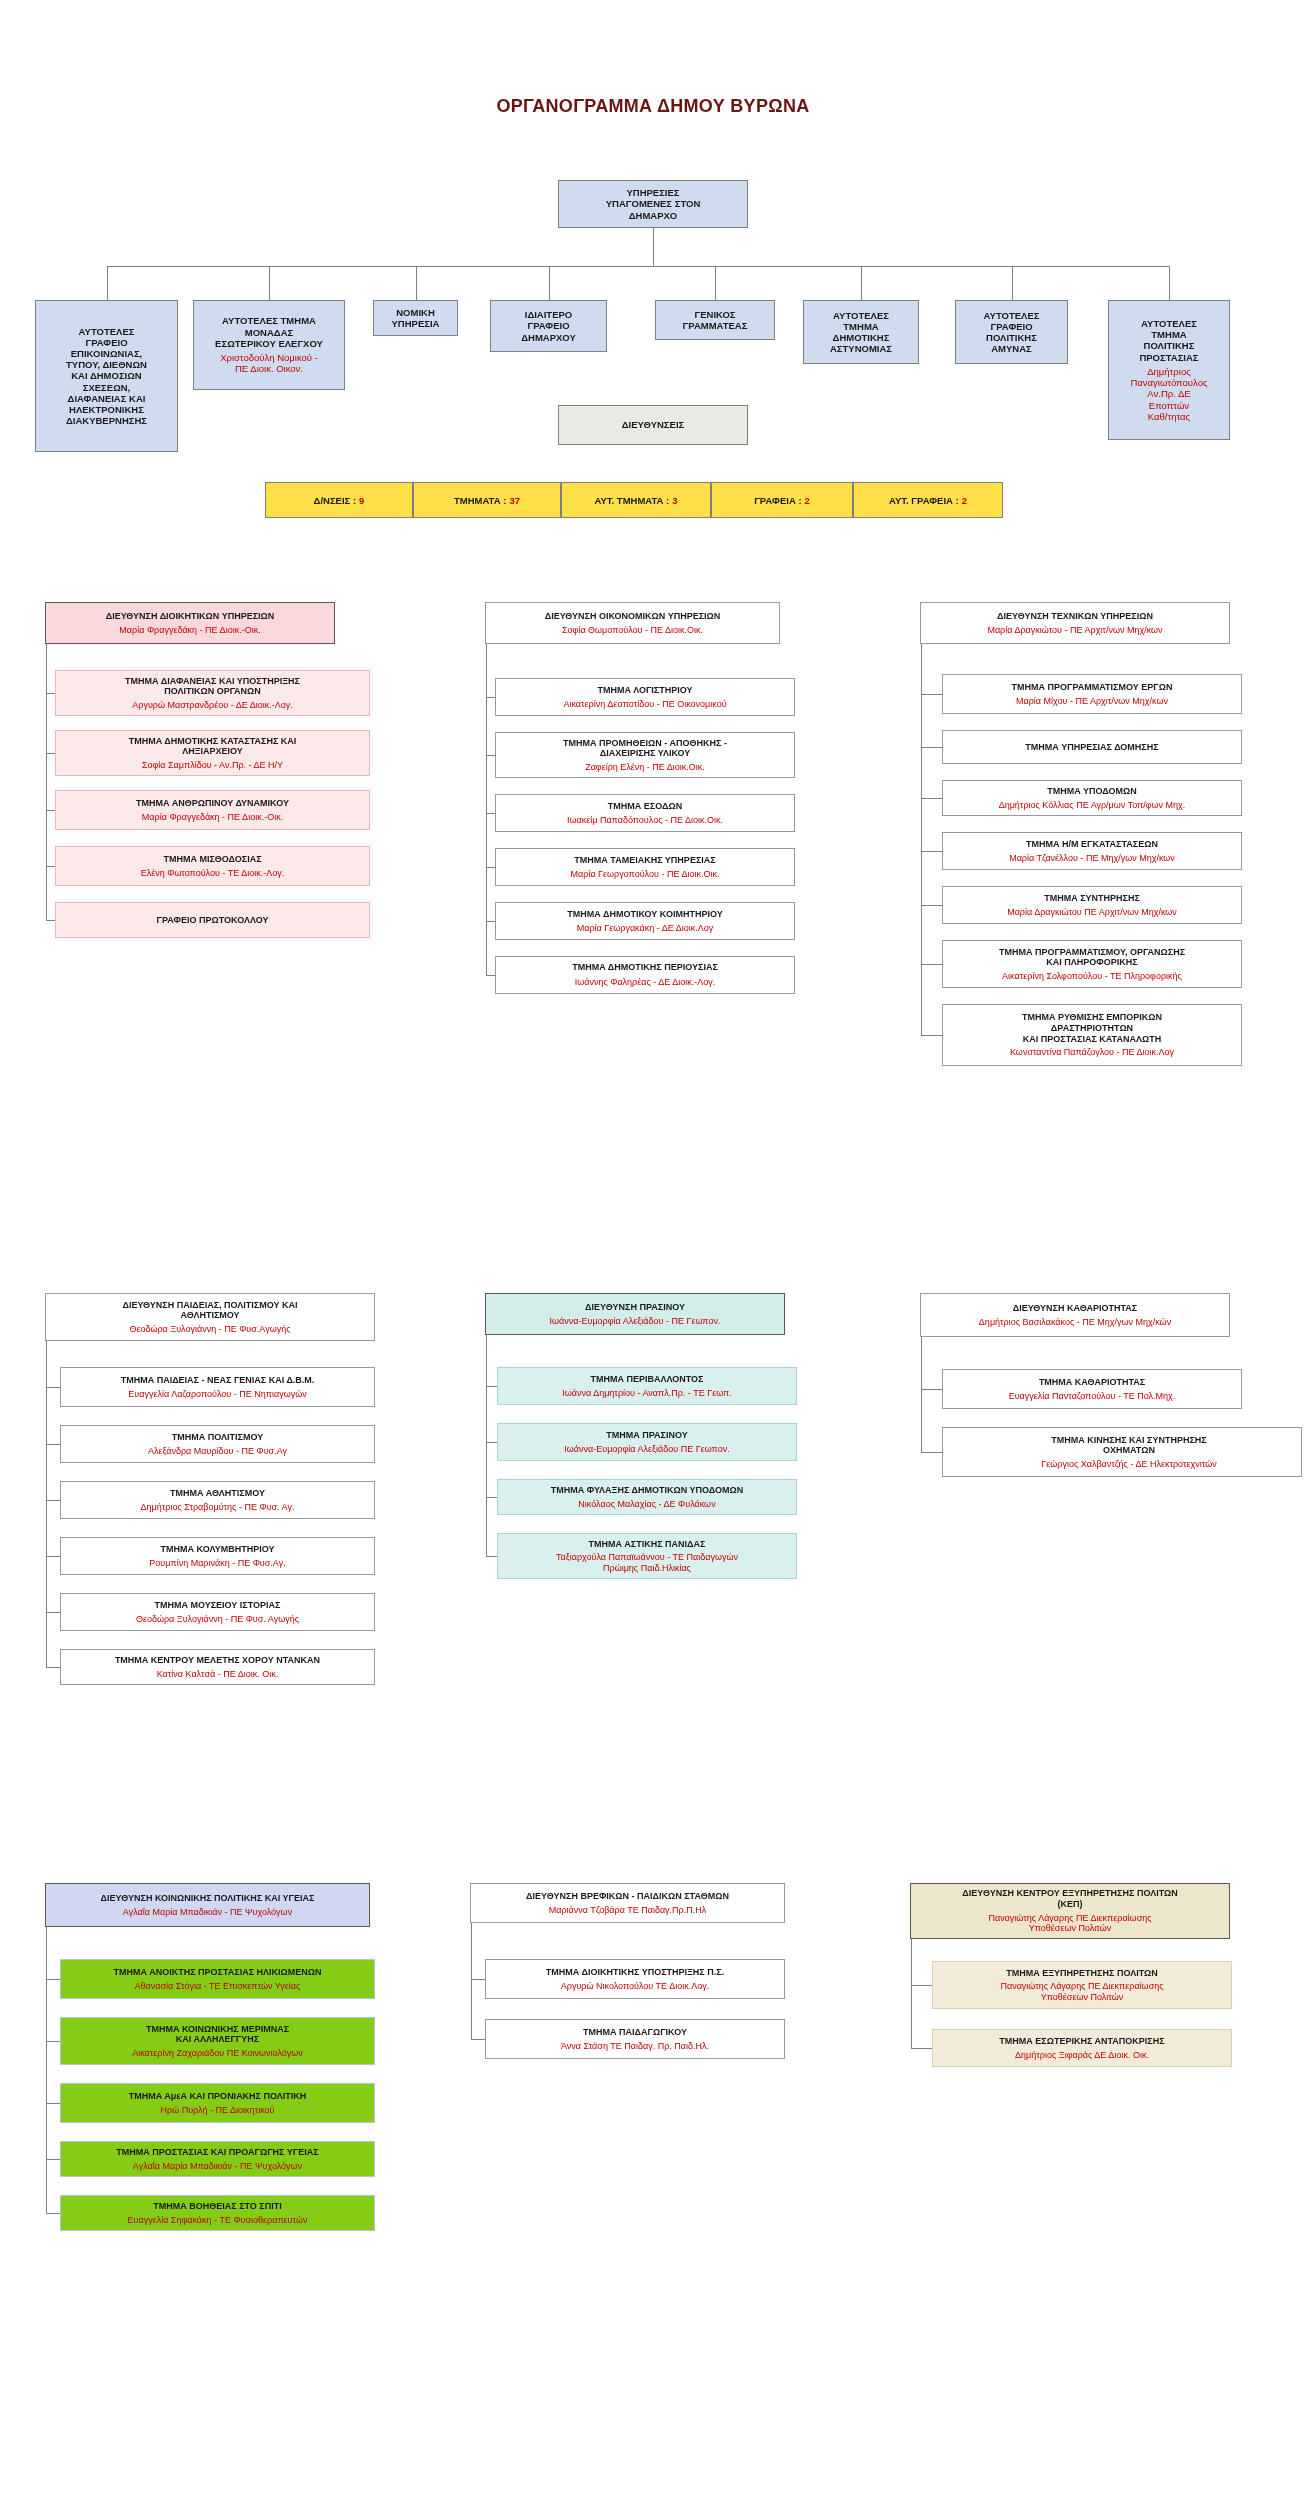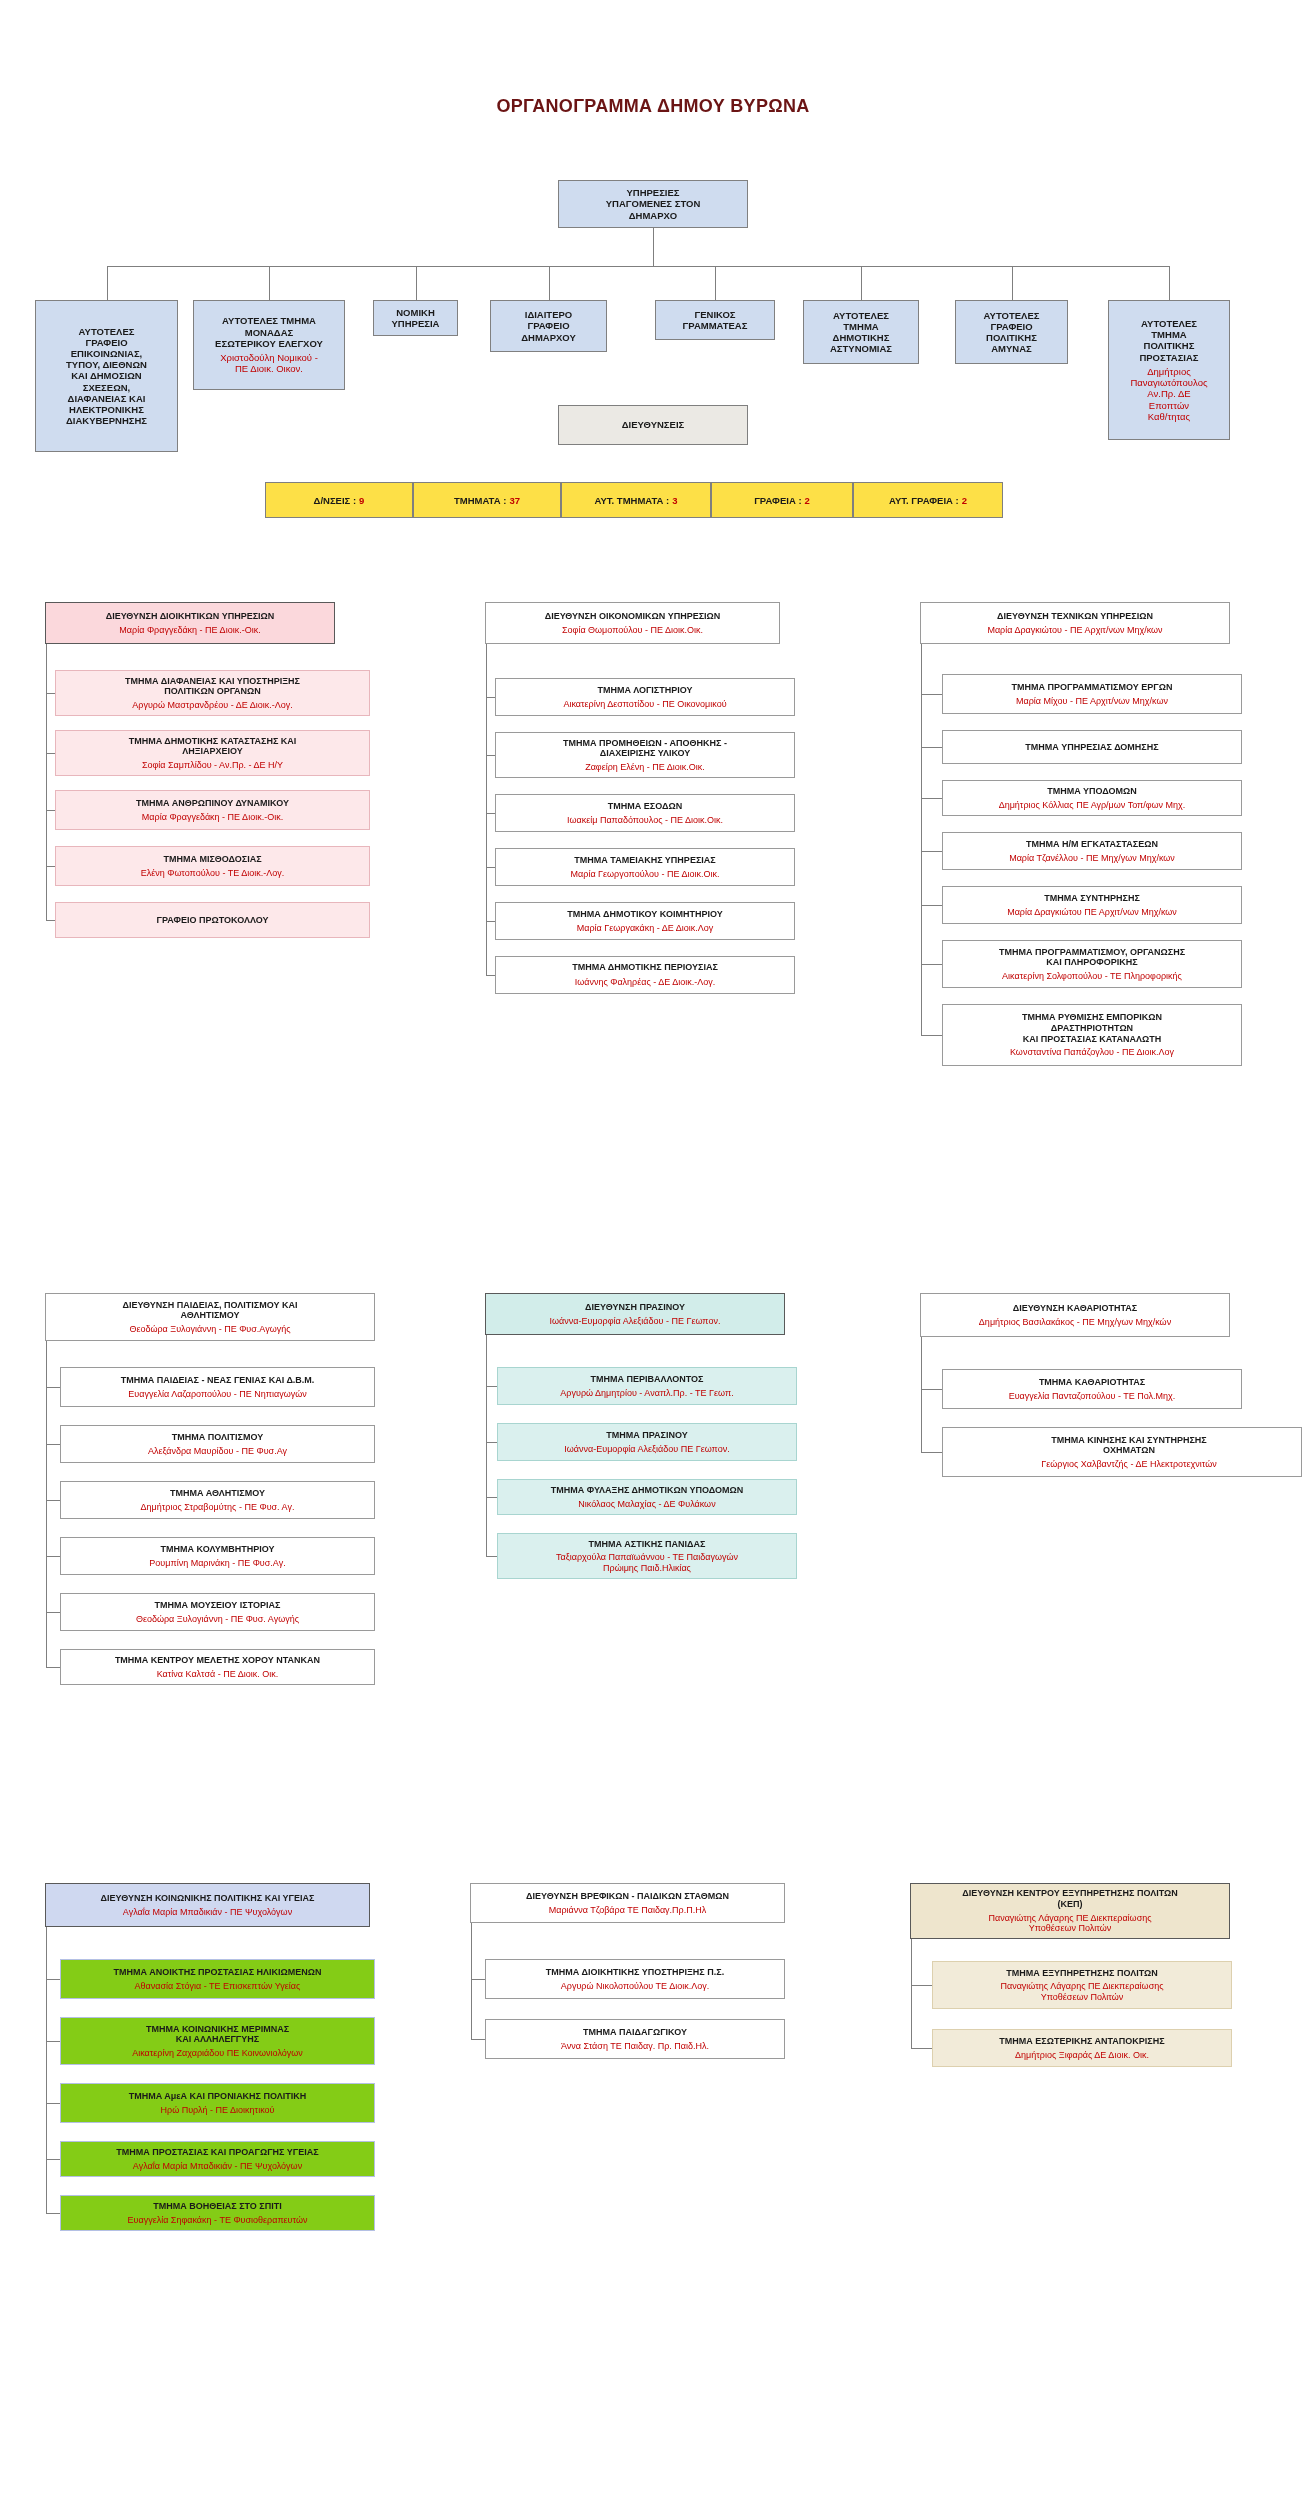--- a/index.html
+++ b/index.html
@@ -276,21 +276,21 @@
       <div class="p" style="margin-top: 3px;">Κατίνα Καλτσά - ΠΕ Διοικ. Οικ.</div>
     </div>
     <div class="ln" style="left: 46px; top: 1667px; width: 14px; height: 1px;"></div>
     <div class="ln" style="left: 46px; top: 1341px; width: 1px; height: 326px;"></div>
     <div class="node pal-green head" style="left: 485px; top: 1293px; width: 300px; height: 42px;">
       <div class="t">ΔΙΕΥΘΥΝΣΗ ΠΡΑΣΙΝΟΥ</div>
       <div class="p" style="margin-top: 3px;">Ιωάννα-Ευμορφία Αλεξιάδου - ΠΕ Γεωπον.</div>
     </div>
     <div class="node pal-green dept" style="left: 497px; top: 1367px; width: 300px; height: 38px;">
       <div class="t">ΤΜΗΜΑ ΠΕΡΙΒΑΛΛΟΝΤΟΣ</div>
-      <div class="p" style="margin-top: 3px;">Αργυρώ Δημητρίου - Αναπλ.Πρ. - ΤΕ Γεωπ.</div>
+      <div class="p" style="margin-top: 3px;">Ιωάννα Δημητρίου - Αναπλ.Πρ. - ΤΕ Γεωπ.</div>
     </div>
     <div class="ln" style="left: 486px; top: 1386px; width: 11px; height: 1px;"></div>
     <div class="node pal-green dept" style="left: 497px; top: 1423px; width: 300px; height: 38px;">
       <div class="t">ΤΜΗΜΑ  ΠΡΑΣΙΝΟΥ</div>
       <div class="p" style="margin-top: 3px;">Ιωάννα-Ευμορφία Αλεξιάδου ΠΕ Γεωπον.</div>
     </div>
     <div class="ln" style="left: 486px; top: 1442px; width: 11px; height: 1px;"></div>
     <div class="node pal-green dept" style="left: 497px; top: 1479px; width: 300px; height: 36px;">
       <div class="t">ΤΜΗΜΑ ΦΥΛΑΞΗΣ ΔΗΜΟΤΙΚΩΝ ΥΠΟΔΟΜΩΝ</div>
       <div class="p" style="margin-top: 3px;">Νικόλαος Μαλαχίας - ΔΕ Φυλάκων</div>

